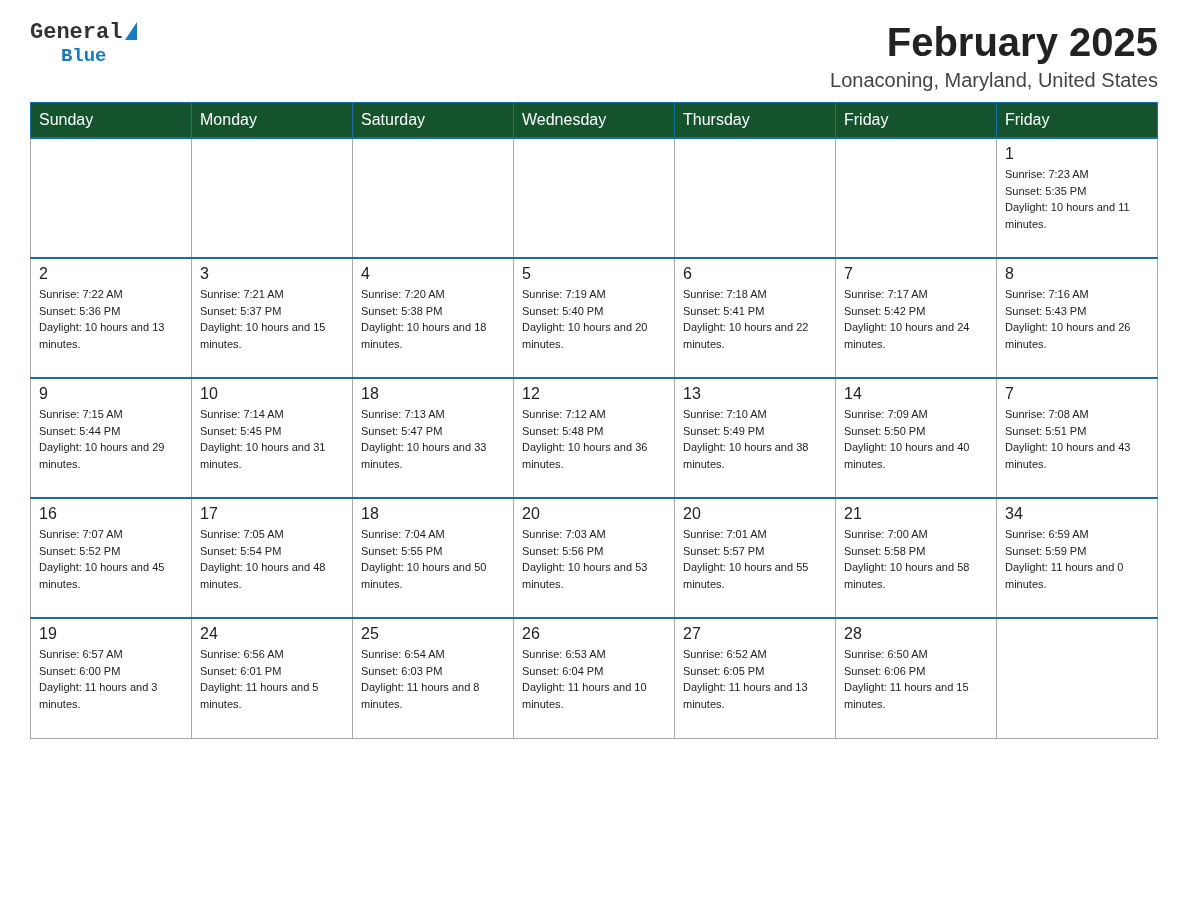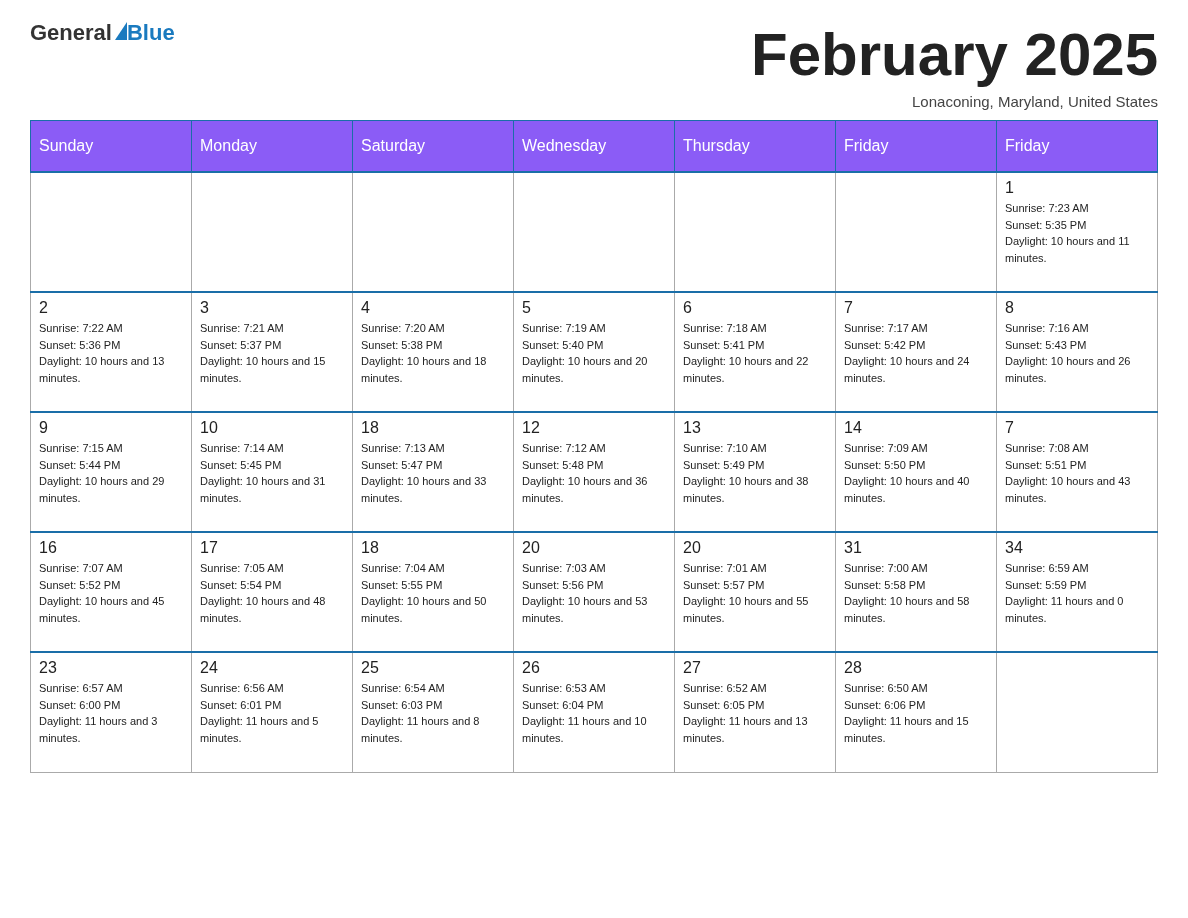--- a/index.html
+++ b/index.html
@@ -11,64 +11,65 @@
       min-height: 918px;
     }
     .header {
       display: flex;
       justify-content: space-between;
       align-items: flex-start;
       margin-bottom: 10px;
     }
     .logo {
       display: flex;
-      flex-direction: row;
+      flex-direction: column;
       align-items: center;
+      font-family: Liberation Mono, monospace;
     }
     .logo-general {
       font-size: 22px;
       font-weight: bold;
       color: #333;
     }
     .logo-triangle {
       width: 0;
       height: 0;
       border-left: 12px solid transparent;
       border-right: 0px solid transparent;
       border-bottom: 18px solid #1a7abf;
       margin-left: 3px;
       margin-top: -4px;
     }
     .logo-blue-text {
-      font-size: 22px;
+      font-size: 19px;
       font-weight: bold;
       color: #1a7abf;
     }
     .title-section {
       text-align: right;
     }
     .main-title {
-      font-size: 60px;
+      font-size: 40px;
       font-weight: bold;
       color: #222;
     }
     .subtitle {
-      font-size: 15px;
+      font-size: 20px;
       color: #444;
       margin-top: 4px;
     }
     .calendar {
       width: 100%;
       border-collapse: collapse;
       margin-top: 10px;
     }
     .calendar th {
-      background-color: #8b5cf6;
+      background-color: #14532d;
       color: #fff;
-      padding: 16px 8px;
+      padding: 8px 8px;
       font-size: 16px;
       font-weight: normal;
       border: 1px solid #1a6ea8;
       text-align: left;
     }
     .calendar td {
       border: 1px solid #aaa;
       vertical-align: top;
       padding: 6px 8px;
       width: calc(100% / 7);
@@ -217,31 +218,31 @@
         </td>
         <td>
           <span class="day-number">20</span>
           <div class="day-info">Sunrise: 7:03 AM<br>Sunset: 5:56 PM<br>Daylight: 10 hours and 53 minutes.</div>
         </td>
         <td>
           <span class="day-number">20</span>
           <div class="day-info">Sunrise: 7:01 AM<br>Sunset: 5:57 PM<br>Daylight: 10 hours and 55 minutes.</div>
         </td>
         <td>
-          <span class="day-number">31</span>
+          <span class="day-number">21</span>
           <div class="day-info">Sunrise: 7:00 AM<br>Sunset: 5:58 PM<br>Daylight: 10 hours and 58 minutes.</div>
         </td>
         <td>
           <span class="day-number">34</span>
           <div class="day-info">Sunrise: 6:59 AM<br>Sunset: 5:59 PM<br>Daylight: 11 hours and 0 minutes.</div>
         </td>
       </tr>
       <tr class="week-row">
         <td>
-          <span class="day-number">23</span>
+          <span class="day-number">19</span>
           <div class="day-info">Sunrise: 6:57 AM<br>Sunset: 6:00 PM<br>Daylight: 11 hours and 3 minutes.</div>
         </td>
         <td>
           <span class="day-number">24</span>
           <div class="day-info">Sunrise: 6:56 AM<br>Sunset: 6:01 PM<br>Daylight: 11 hours and 5 minutes.</div>
         </td>
         <td>
           <span class="day-number">25</span>
           <div class="day-info">Sunrise: 6:54 AM<br>Sunset: 6:03 PM<br>Daylight: 11 hours and 8 minutes.</div>
         </td>

